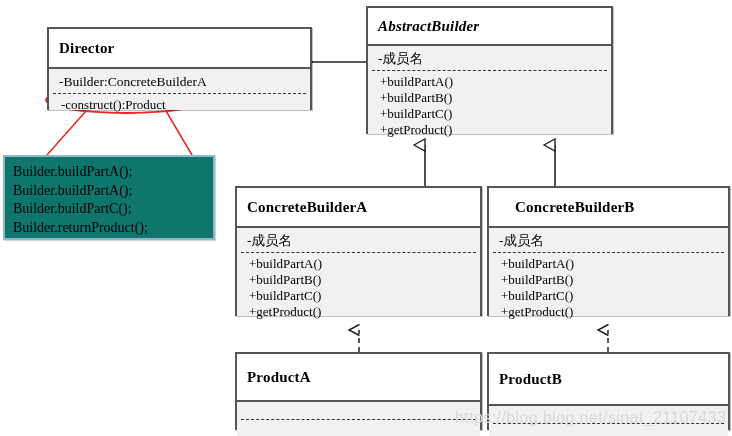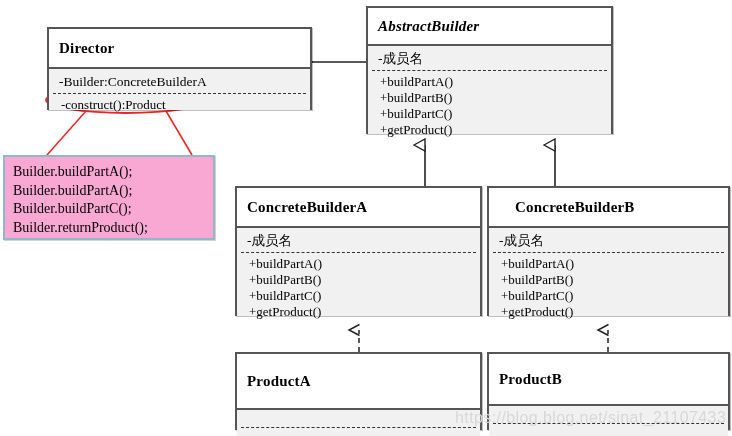--- a/index.html
+++ b/index.html
@@ -67,21 +67,21 @@
   }
   .ops-section {
     padding: 0 10px 0 12px;
     font-size: 13px;
     line-height: 16px;
   }
   .ops-section .op { white-space: nowrap; }
   .note-box {
     position: absolute;
     box-sizing: border-box;
-    background: #f9a8d4;
+    background: #0f766e;
     border: 2px solid #8fb8c9;
     padding: 6px 8px 5px 8px;
     font-size: 14px;
     line-height: 18.5px;
     box-shadow: 1px 1px 0 rgba(0,0,0,0.18);
   }
   .note-line { white-space: nowrap; }
   .watermark {
     position: absolute;
     color: #d8d8d8;
@@ -200,21 +200,21 @@
       <div class="ops-section">
         <div class="op">+buildPartA()</div>
         <div class="op">+buildPartB()</div>
         <div class="op">+buildPartC()</div>
         <div class="op">+getProduct()</div>
       </div>
     </div>
   </div>
 
   <div class="uml-class" style="left:235px; top:352px; width:247px; height:78px;">
-    <div class="uml-title" style="height:54px;">
+    <div class="uml-title" style="height:46px;">
       <span>ProductA</span>
     </div>
     <div class="uml-body" style="height:38px;">
       <div class="empty-body-pad"></div>
       <div class="sep"></div>
       <div class="ops-section"></div>
     </div>
   </div>
 
   <div class="uml-class" style="left:487px; top:352px; width:243px; height:78px;">

